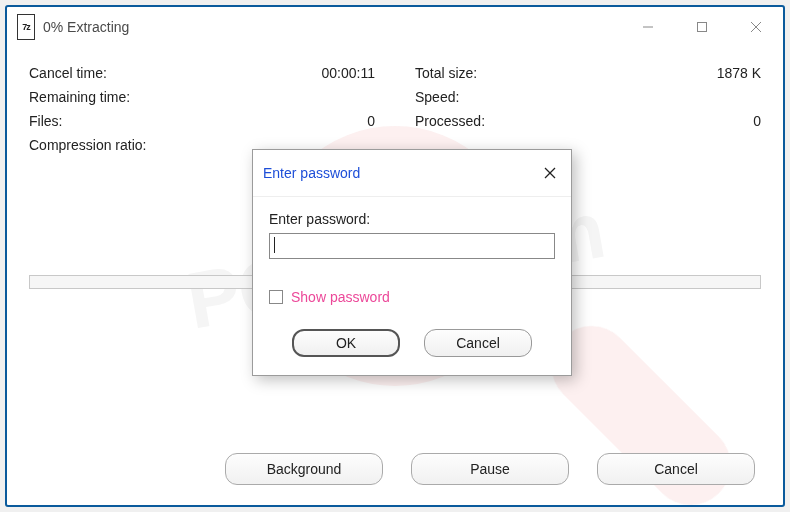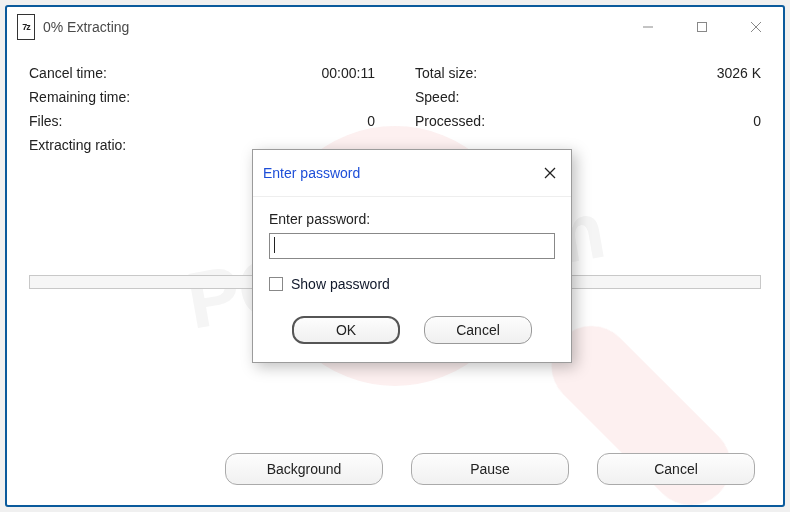--- a/index.html
+++ b/index.html
@@ -182,25 +182,25 @@
   .pw-input {
     width: 100%;
     height: 26px;
     border: 1px solid #888;
     background: #fff;
     padding: 2px 4px;
     font-family: inherit;
     font-size: 14px;
   }
   .checkbox-row {
-    margin-top: 17px;
+    margin-top: 30px;
     display: flex;
     align-items: center;
     gap: 8px;
-    color: #0f172a;
+    color: #ec4899;
   }
   .chk {
     width: 14px; height: 14px;
     border: 1px solid #888;
     background: #fff;
   }
   .dialog-buttons {
     display: flex;
     justify-content: center;
     gap: 24px;
@@ -274,28 +274,28 @@
           </div>
           <div class="row">
             <span class="label">Remaining time:</span>
             <span class="value"></span>
           </div>
           <div class="row">
             <span class="label">Files:</span>
             <span class="value">0</span>
           </div>
           <div class="row">
-            <span class="label">Extracting ratio:</span>
+            <span class="label">Compression ratio:</span>
             <span class="value"></span>
           </div>
         </div>
         <div class="col">
           <div class="row">
             <span class="label">Total size:</span>
-            <span class="value">3026 K</span>
+            <span class="value">1878 K</span>
           </div>
           <div class="row">
             <span class="label">Speed:</span>
             <span class="value"></span>
           </div>
           <div class="row">
             <span class="label">Processed:</span>
             <span class="value">0</span>
           </div>
         </div>

